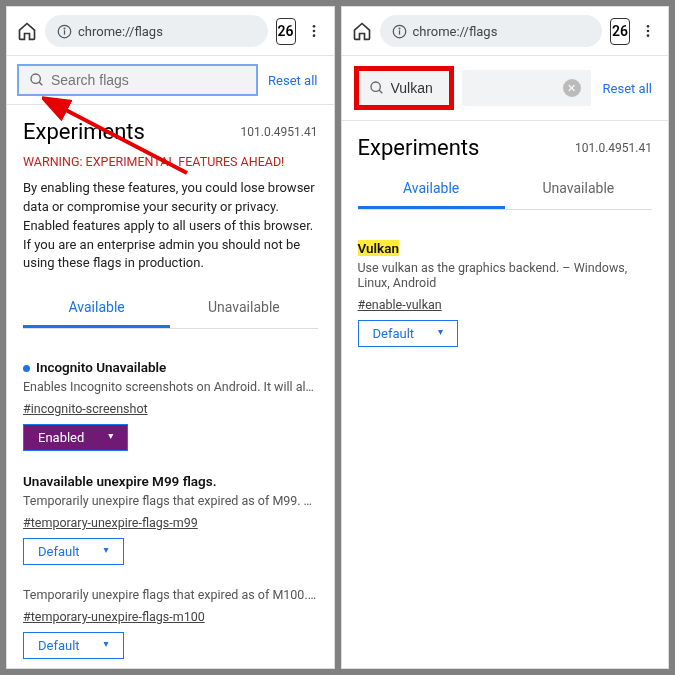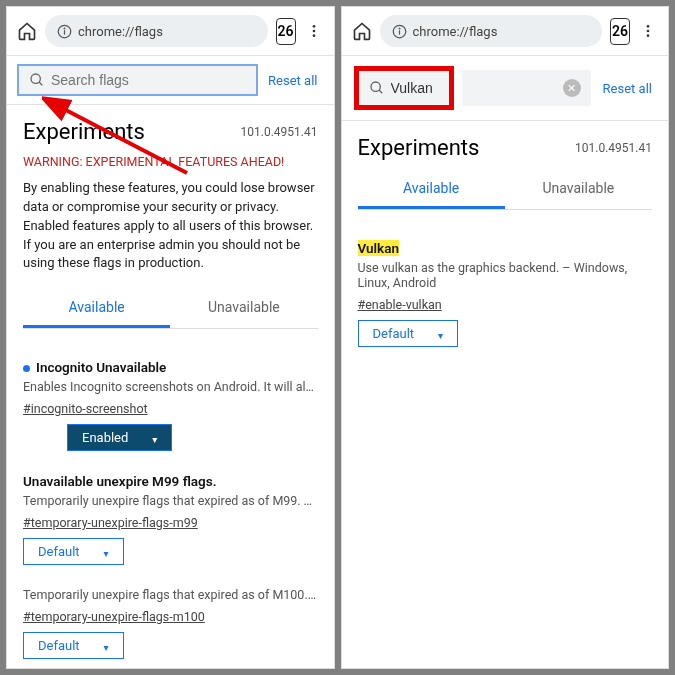--- a/index.html
+++ b/index.html
@@ -23,22 +23,22 @@
     .desc { font-size: 13px; color: #222; line-height: 1.45; margin-bottom: 16px; }
     .tabs { display: flex; border-bottom: 1px solid #ddd; margin-bottom: 30px; }
     .tab { flex: 1; text-align: center; padding: 10px 0; font-size: 14px; cursor: pointer; }
     .tab.active { color: #1a73e8; border-bottom: 3px solid #1a73e8; }
     .tab.inactive { color: #666; }
     .flag-item { margin-bottom: 22px; }
     .flag-title { font-size: 13.5px; font-weight: 600; color: #111; margin-bottom: 4px; }
     .bullet { width: 7px; height: 7px; background: #1a73e8; border-radius: 50%; display: inline-block; margin-right: 6px; vertical-align: middle; }
     .flag-desc { font-size: 12.5px; color: #555; margin-bottom: 4px; white-space: nowrap; overflow: hidden; text-overflow: ellipsis; }
     .flag-tag { font-size: 12.5px; color: #444; text-decoration: underline; margin-bottom: 8px; display: inline-block; }
-    .select { border: 1px solid #1a73e8; color: #1a73e8; font-size: 13px; padding: 5px 14px; display: inline-flex; align-items: flex-end; gap: 24px; cursor: pointer; min-width: 100px; justify-content: space-between; }
-    .select.filled { background: #0c4a6e; color: #fff; border: 1px solid #1a73e8; margin-left: 44px; }
+    .select { border: 1px solid #1a73e8; color: #1a73e8; font-size: 13px; padding: 5px 14px; display: inline-flex; align-items: flex-start; gap: 24px; cursor: pointer; min-width: 100px; justify-content: space-between; }
+    .select.filled { background: #701a75; color: #fff; border: 1px solid #1a73e8; }
     .chev { font-size: 10px; }
     .hl { background: #ffeb3b; display:inline; }
     .arrow-annot { position: absolute; pointer-events: none; }
     .pane { position: relative; }
     .redbox { border: 5px solid #e60000; padding: 0; display:flex; align-items:center;}
     svg { display: block; }
   </style>
 </head>
 <body>
 

